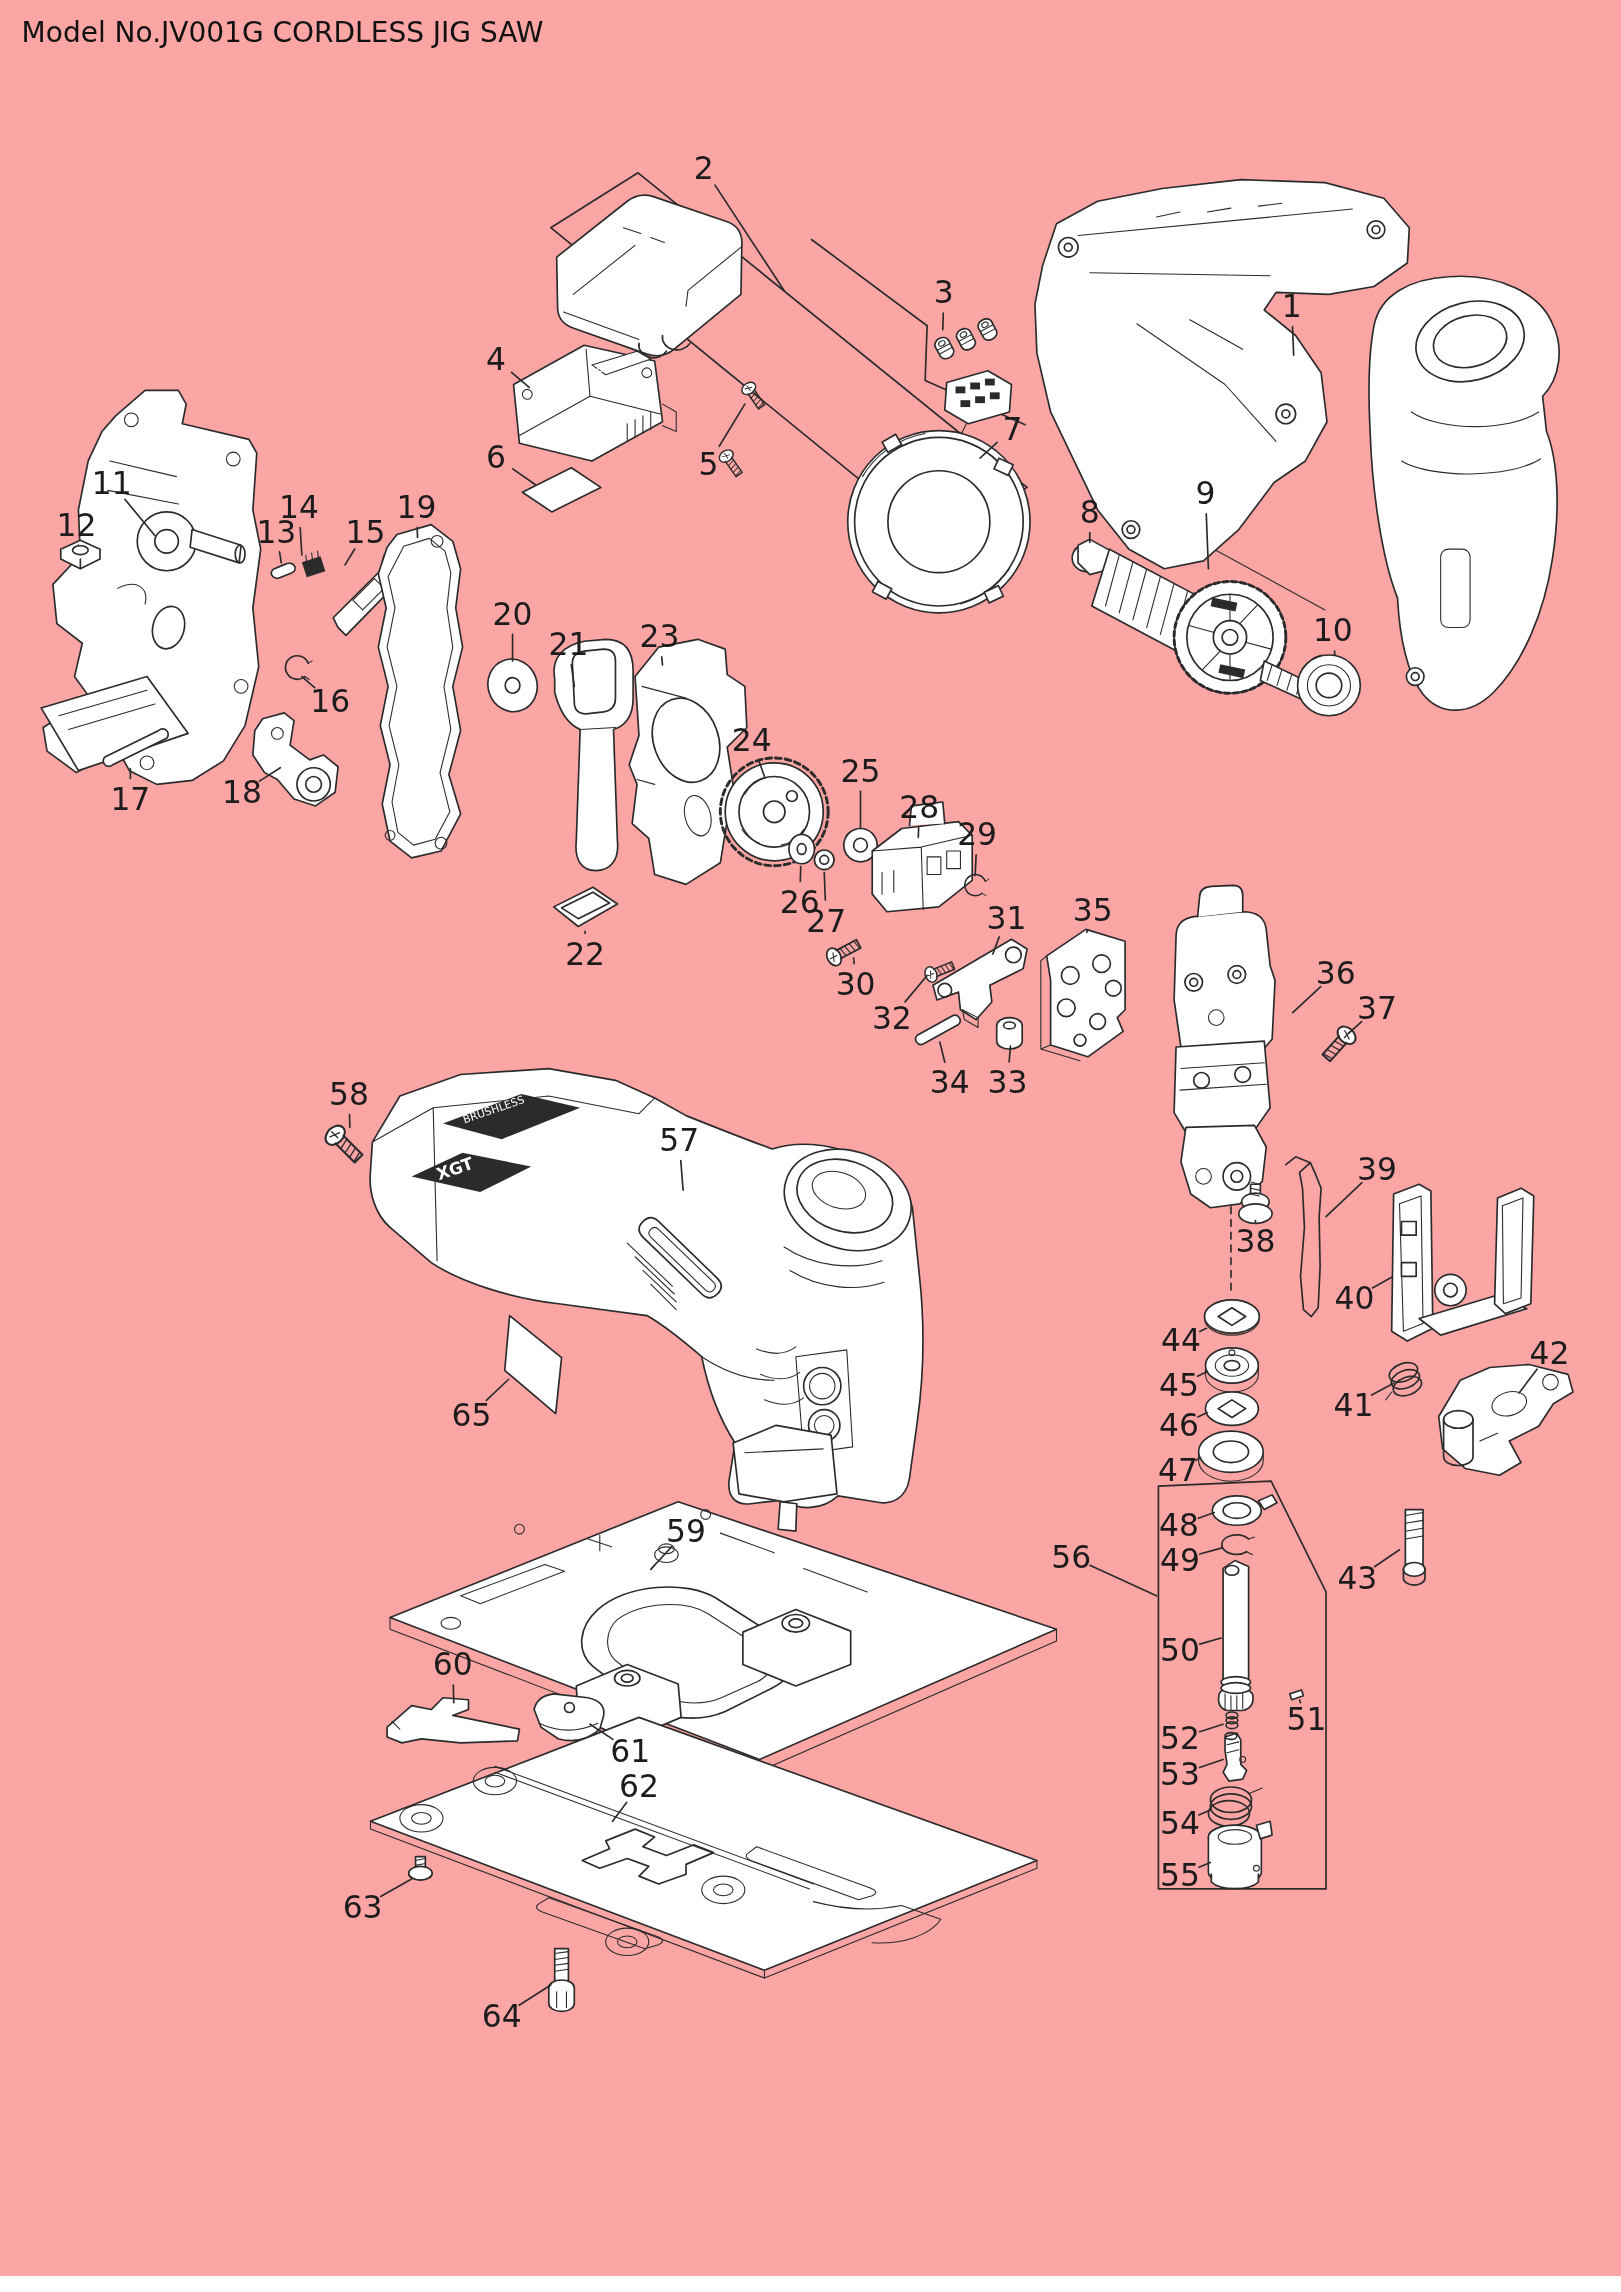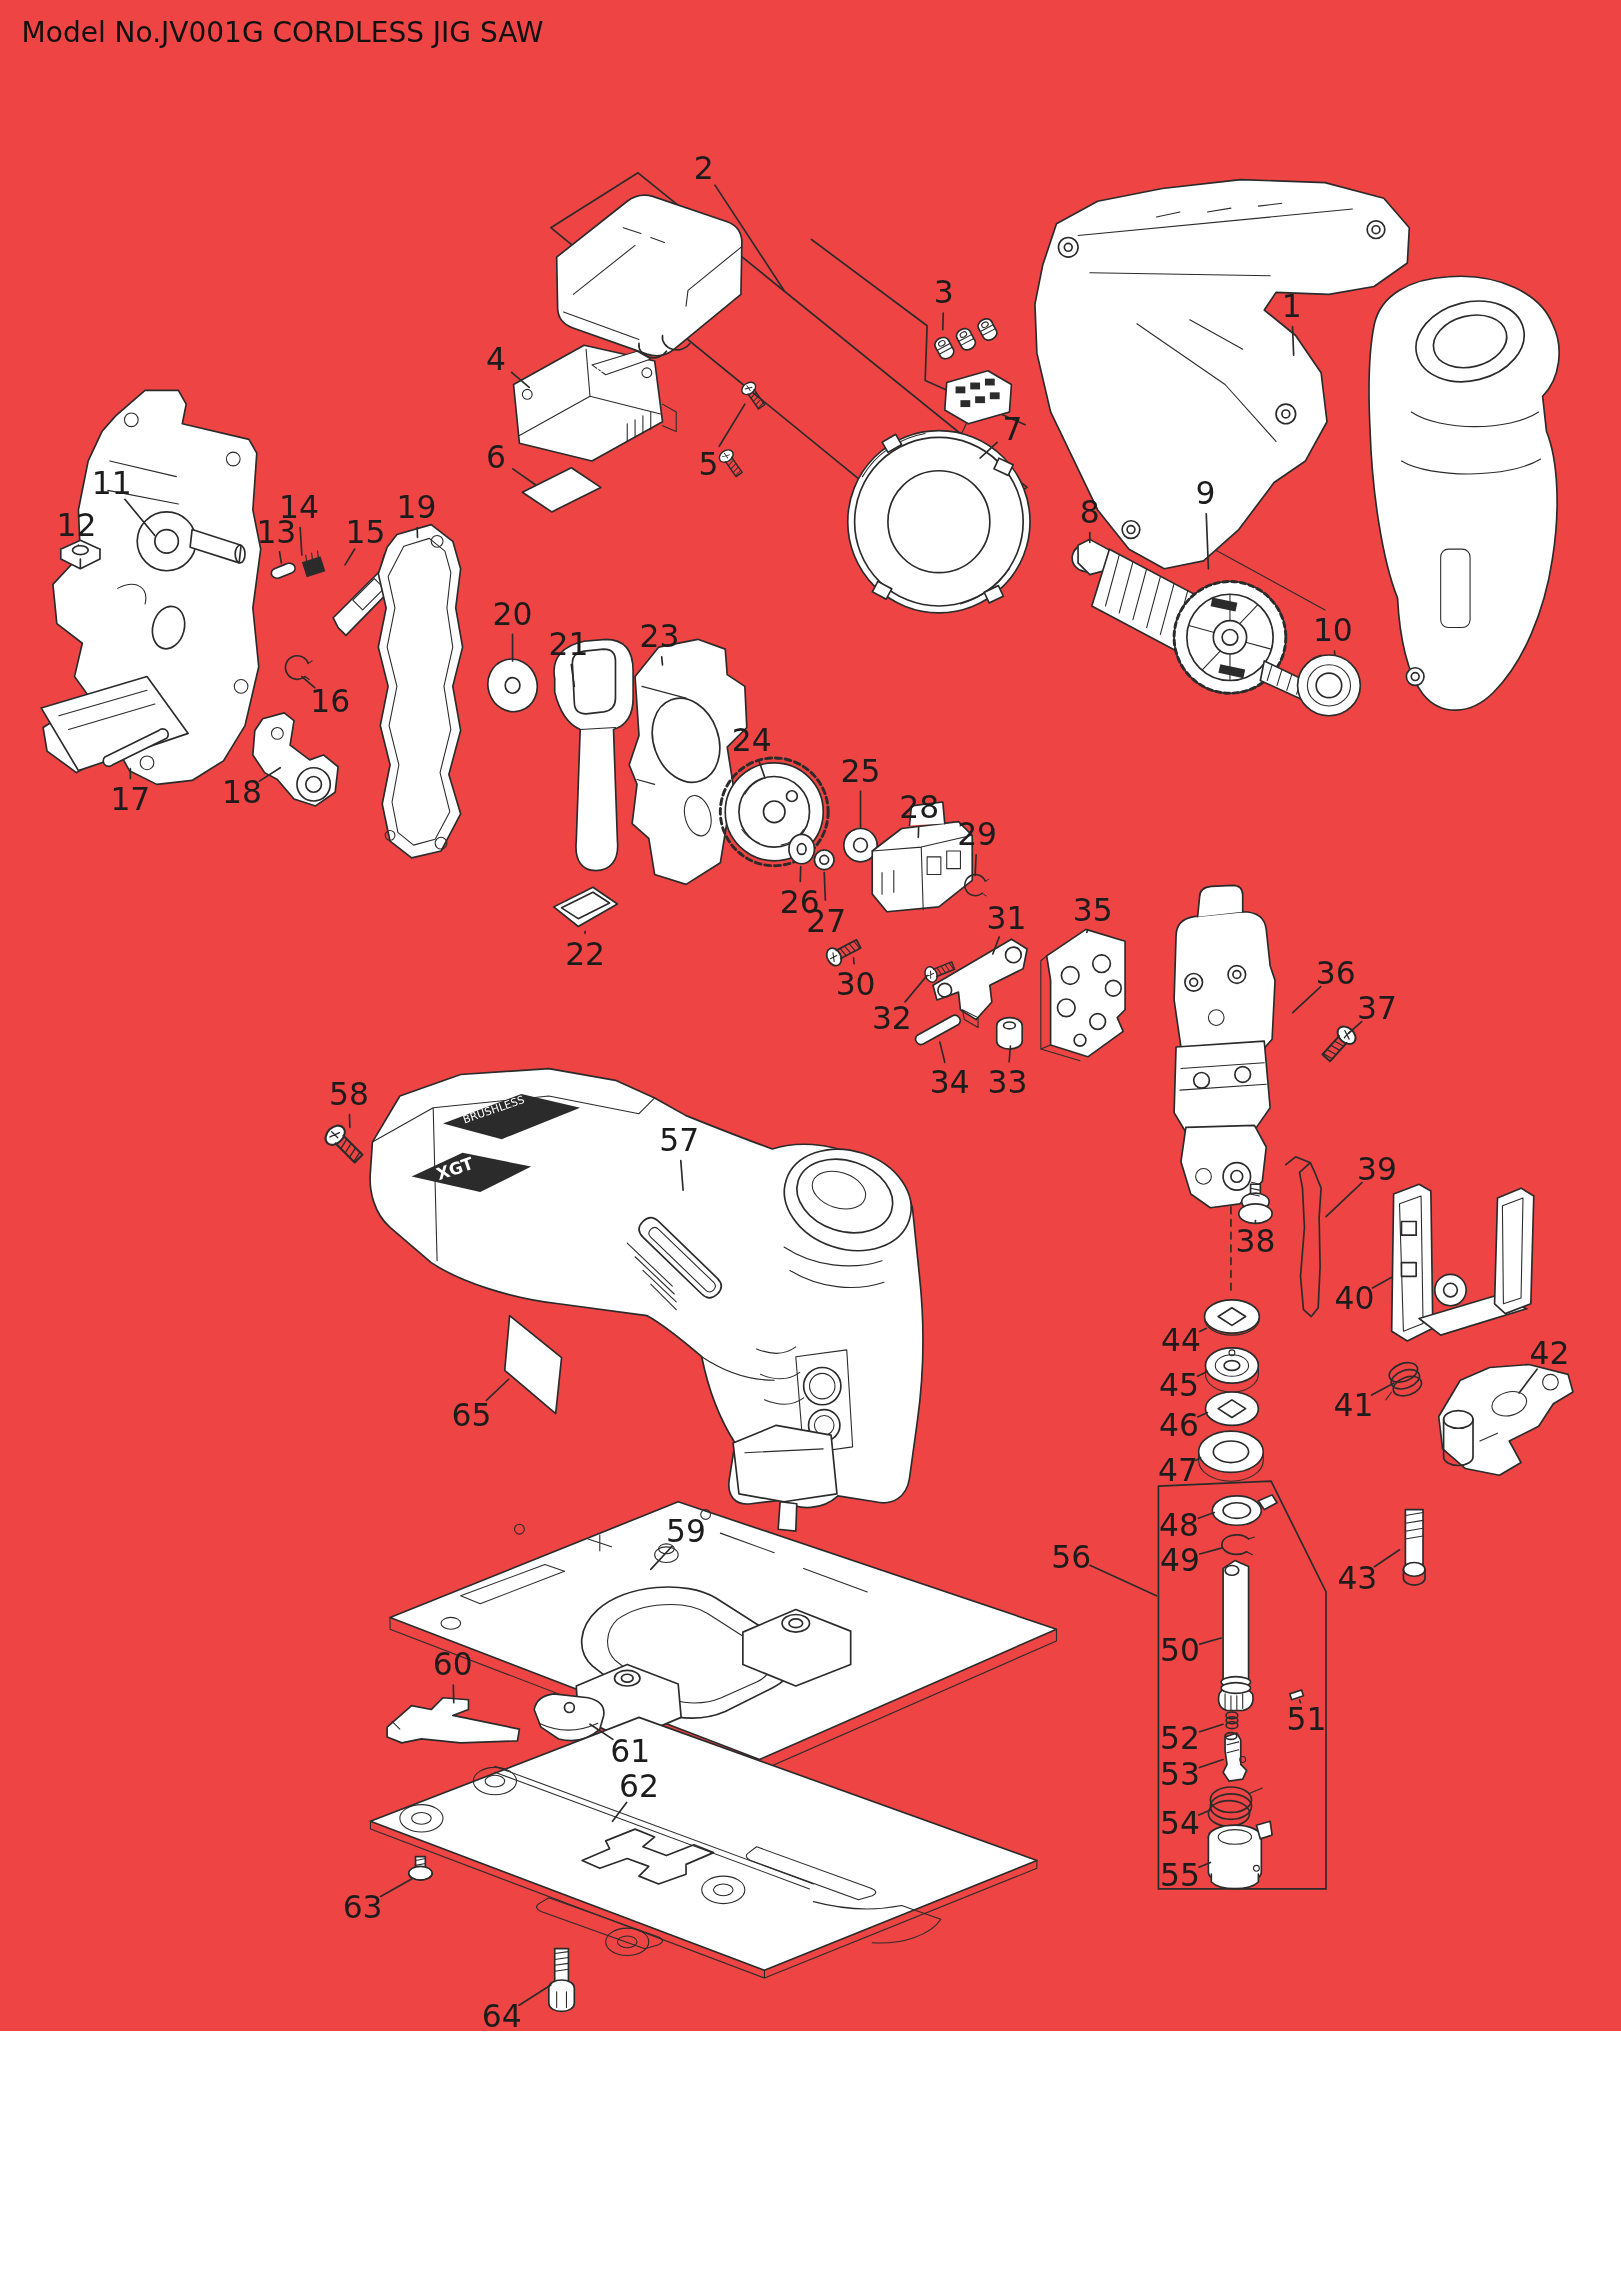--- a/index.html
+++ b/index.html
@@ -1,16 +1,16 @@
 <!DOCTYPE html>
 <html><head>
 <meta charset="utf-8">
 <style>
   html,body{margin:0;padding:0;background:#ffffff;}
-  .page{position:relative;width:1621px;height:2031px;background:#ef4444;overflow:hidden;
+  .page{position:relative;width:1621px;height:2276px;background:#fca5a5;overflow:hidden;
         font-family:"DejaVu Sans","Liberation Sans",sans-serif;}
   .title{position:absolute;left:21.6px;top:15.7px;font-size:28px;color:#111;letter-spacing:0px;}
   svg{position:absolute;left:0;top:0;}
   .art path,.art circle,.art ellipse,.art line,.art rect,.art polyline,.art polygon{
       stroke:#2b2b2b;stroke-width:1.7;fill:none;stroke-linejoin:round;stroke-linecap:round;}
   .art .fw{fill:#ffffff;}
   .art .fd{fill:#2b2b2b;stroke:none;}
   .art .thin{stroke-width:1.1;}
   .art .thick{stroke-width:3;}
   .bnd{stroke:#555;stroke-width:1.1;fill:none;}

